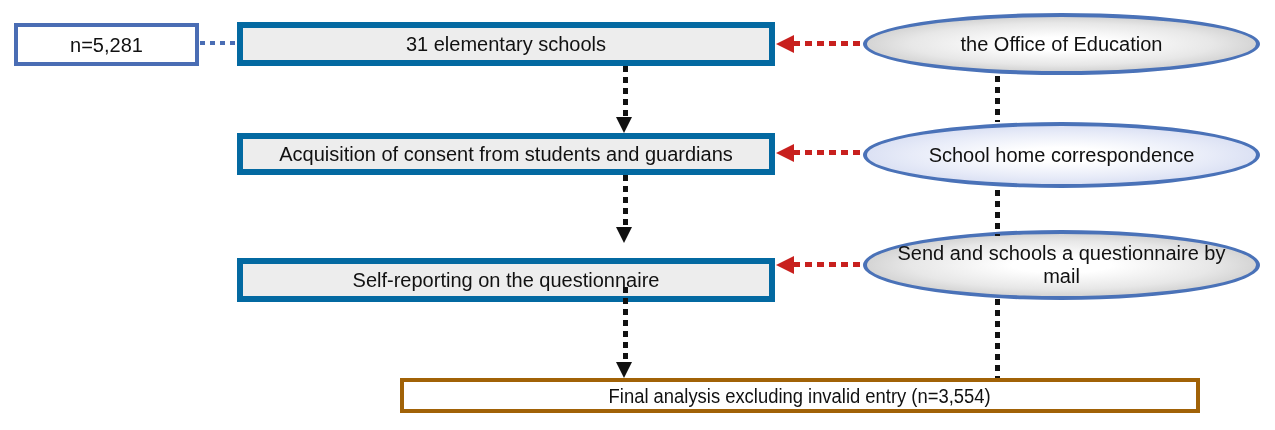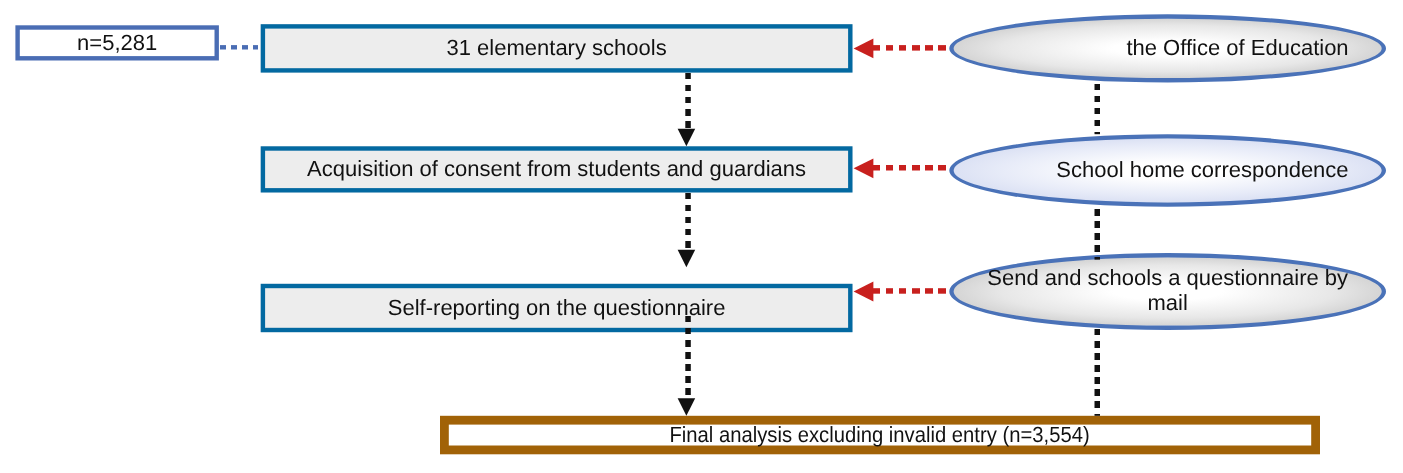--- a/index.html
+++ b/index.html
@@ -16,40 +16,40 @@
     position: absolute;
     box-sizing: border-box;
     display: flex;
     align-items: center;
     justify-content: center;
     text-align: center;
     font-size: 20px;
     line-height: 1.1;
   }
   .step-box {
-    border: 4px solid #0369a1;
+    border: 6px solid #0369a1;
     background: #ededed;
   }
   .sample-box {
     border: 4px solid #4a6db4;
     background: #ffffff;
   }
   .final-box {
-    border: 8px solid #a16207;
+    border: 4px solid #a16207;
     background: #ffffff;
   }
   .final-box span { display: inline-block; transform: scaleX(0.92); white-space: nowrap; }
   .ellipse {
     position: absolute;
     box-sizing: border-box;
     border: 4px solid #4a72b8;
     border-radius: 50%;
     display: flex;
     align-items: center;
-    justify-content: flex-end;
+    justify-content: center;
     text-align: center;
     font-size: 20px;
     line-height: 1.15;
     padding: 0 30px;
   }
   .gray-grad {
     background: radial-gradient(ellipse at center, #ffffff 18%, #e7e7e7 55%, #b2b2b2 100%);
   }
   .blue-grad {
     background: radial-gradient(ellipse at center, #ffffff 18%, #e7ebf8 55%, #c6cfec 100%);
@@ -83,21 +83,21 @@
     border-left: 8px solid transparent;
     border-right: 8px solid transparent;
     border-top: 16px solid #111111;
   }
 </style>
 </head>
 <body>
 
 <div class="stage">
 
-  <div class="box sample-box" style="left:14px; top:23px; width:185px; height:32px;">
+  <div class="box sample-box" style="left:14px; top:23px; width:185px; height:43px;">
     <span>n=5,281</span>
   </div>
 
   <div class="hdash-blue" style="left:200px; top:41px; width:37px;"></div>
 
   <div class="box step-box" style="left:237px; top:22px; width:538px; height:44px;">
     <span>31 elementary schools</span>
   </div>
 
   <div class="box step-box" style="left:237px; top:133px; width:538px; height:42px;">

